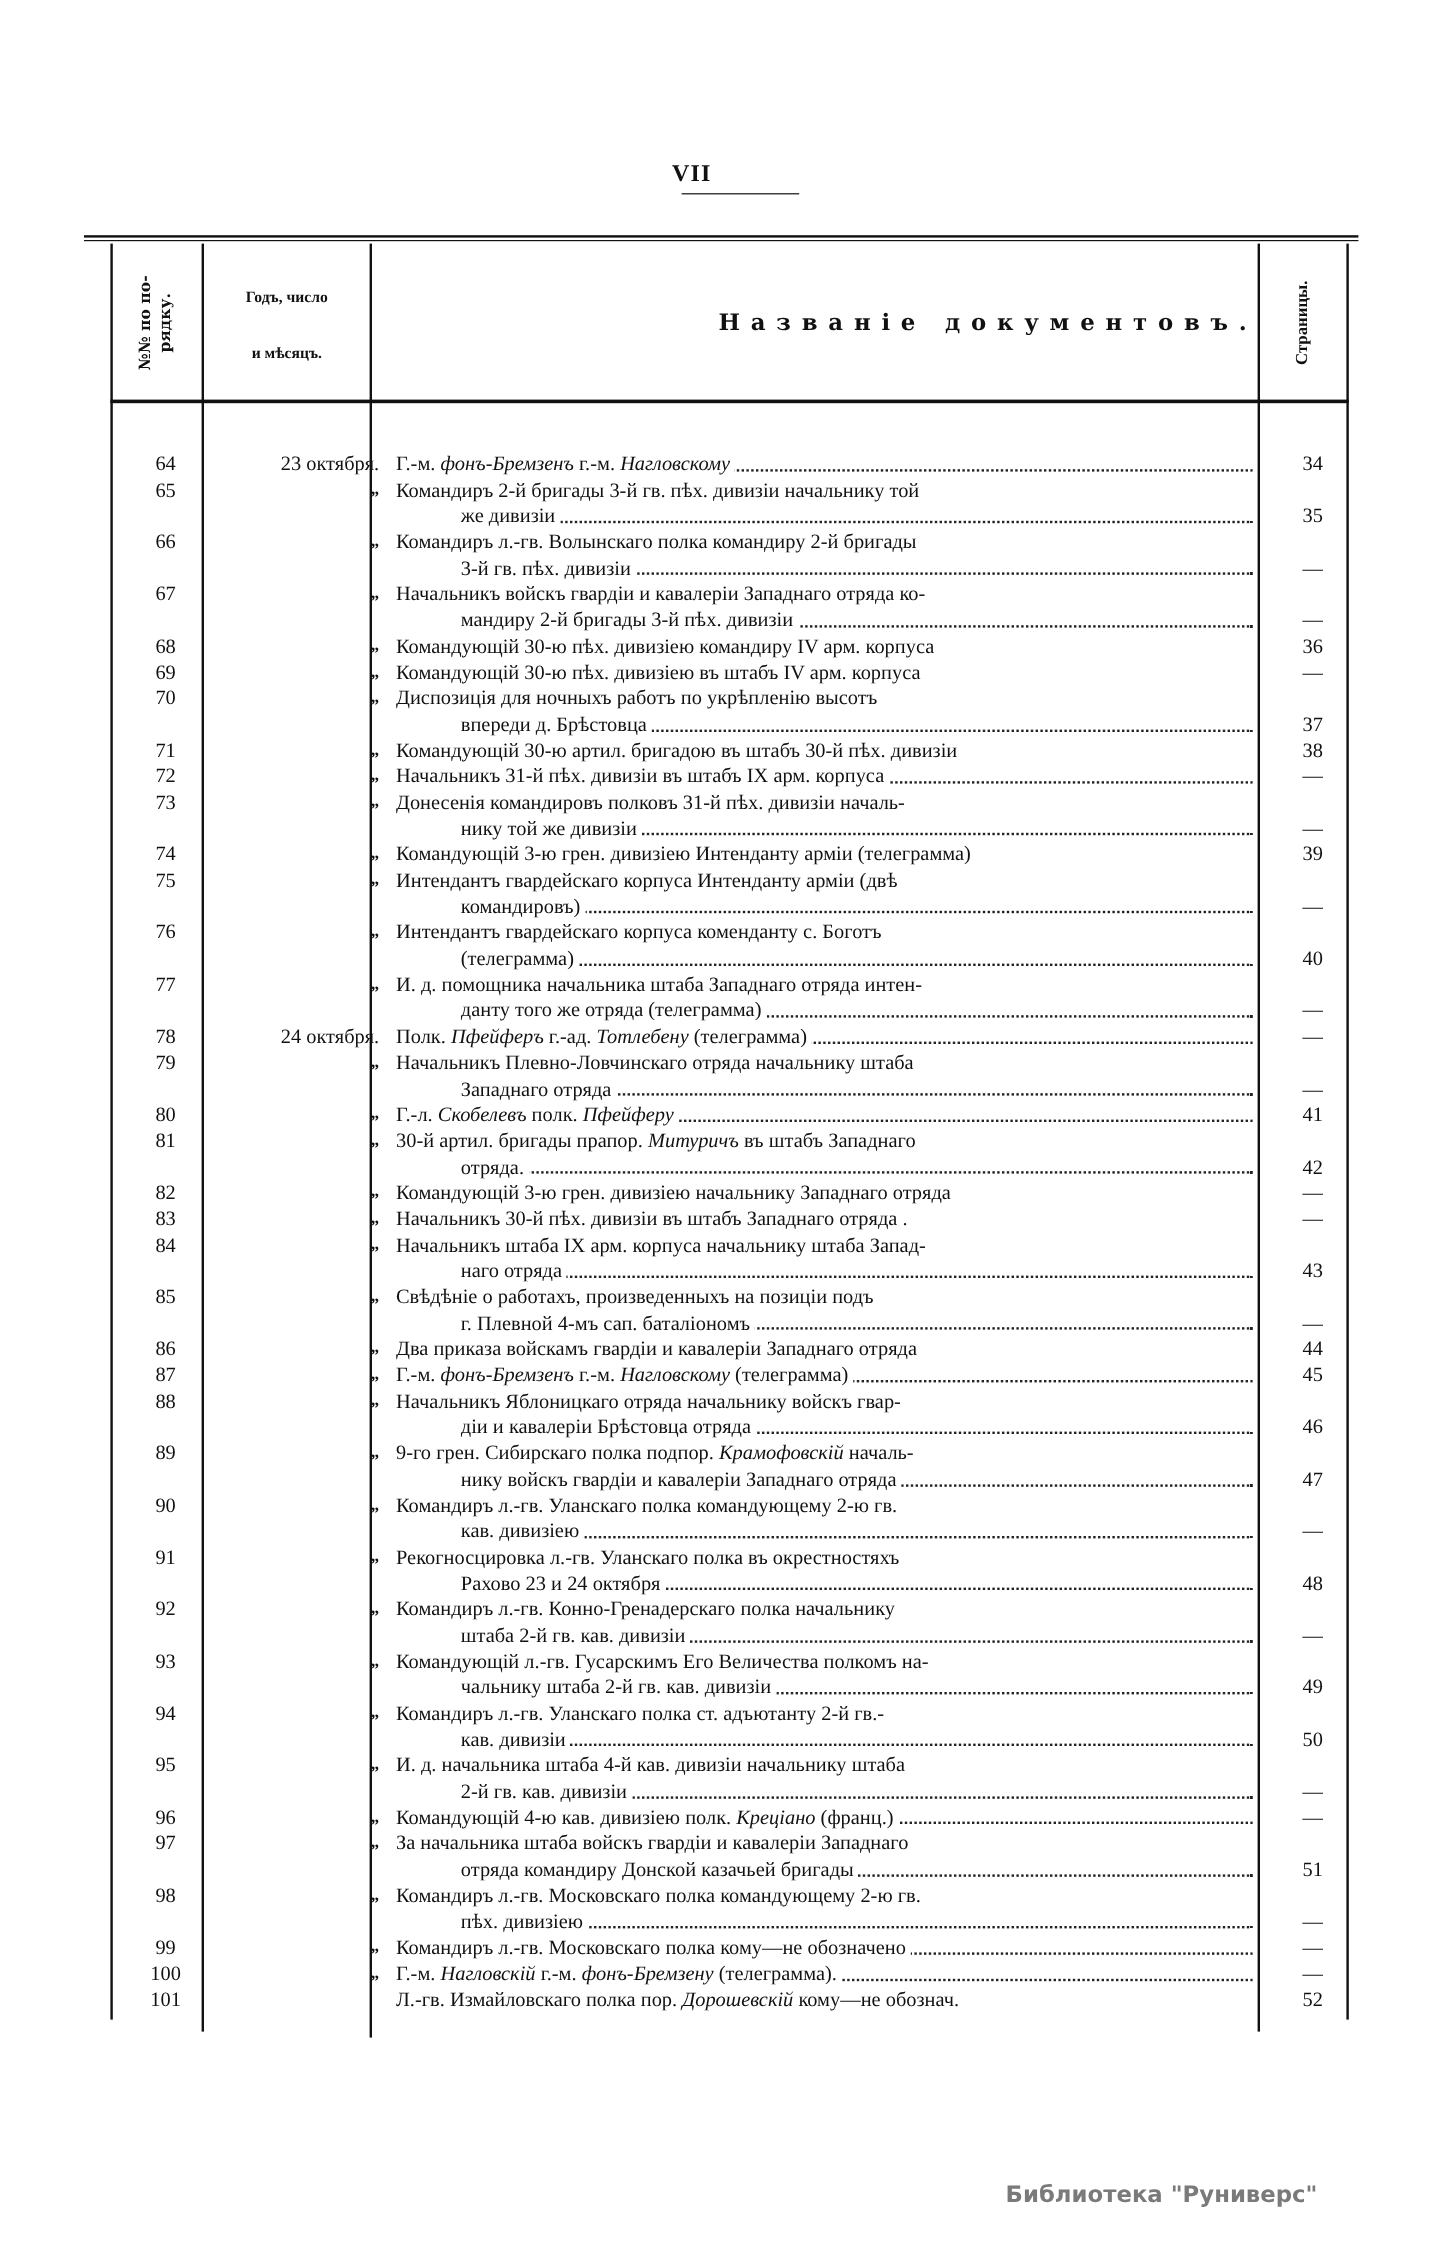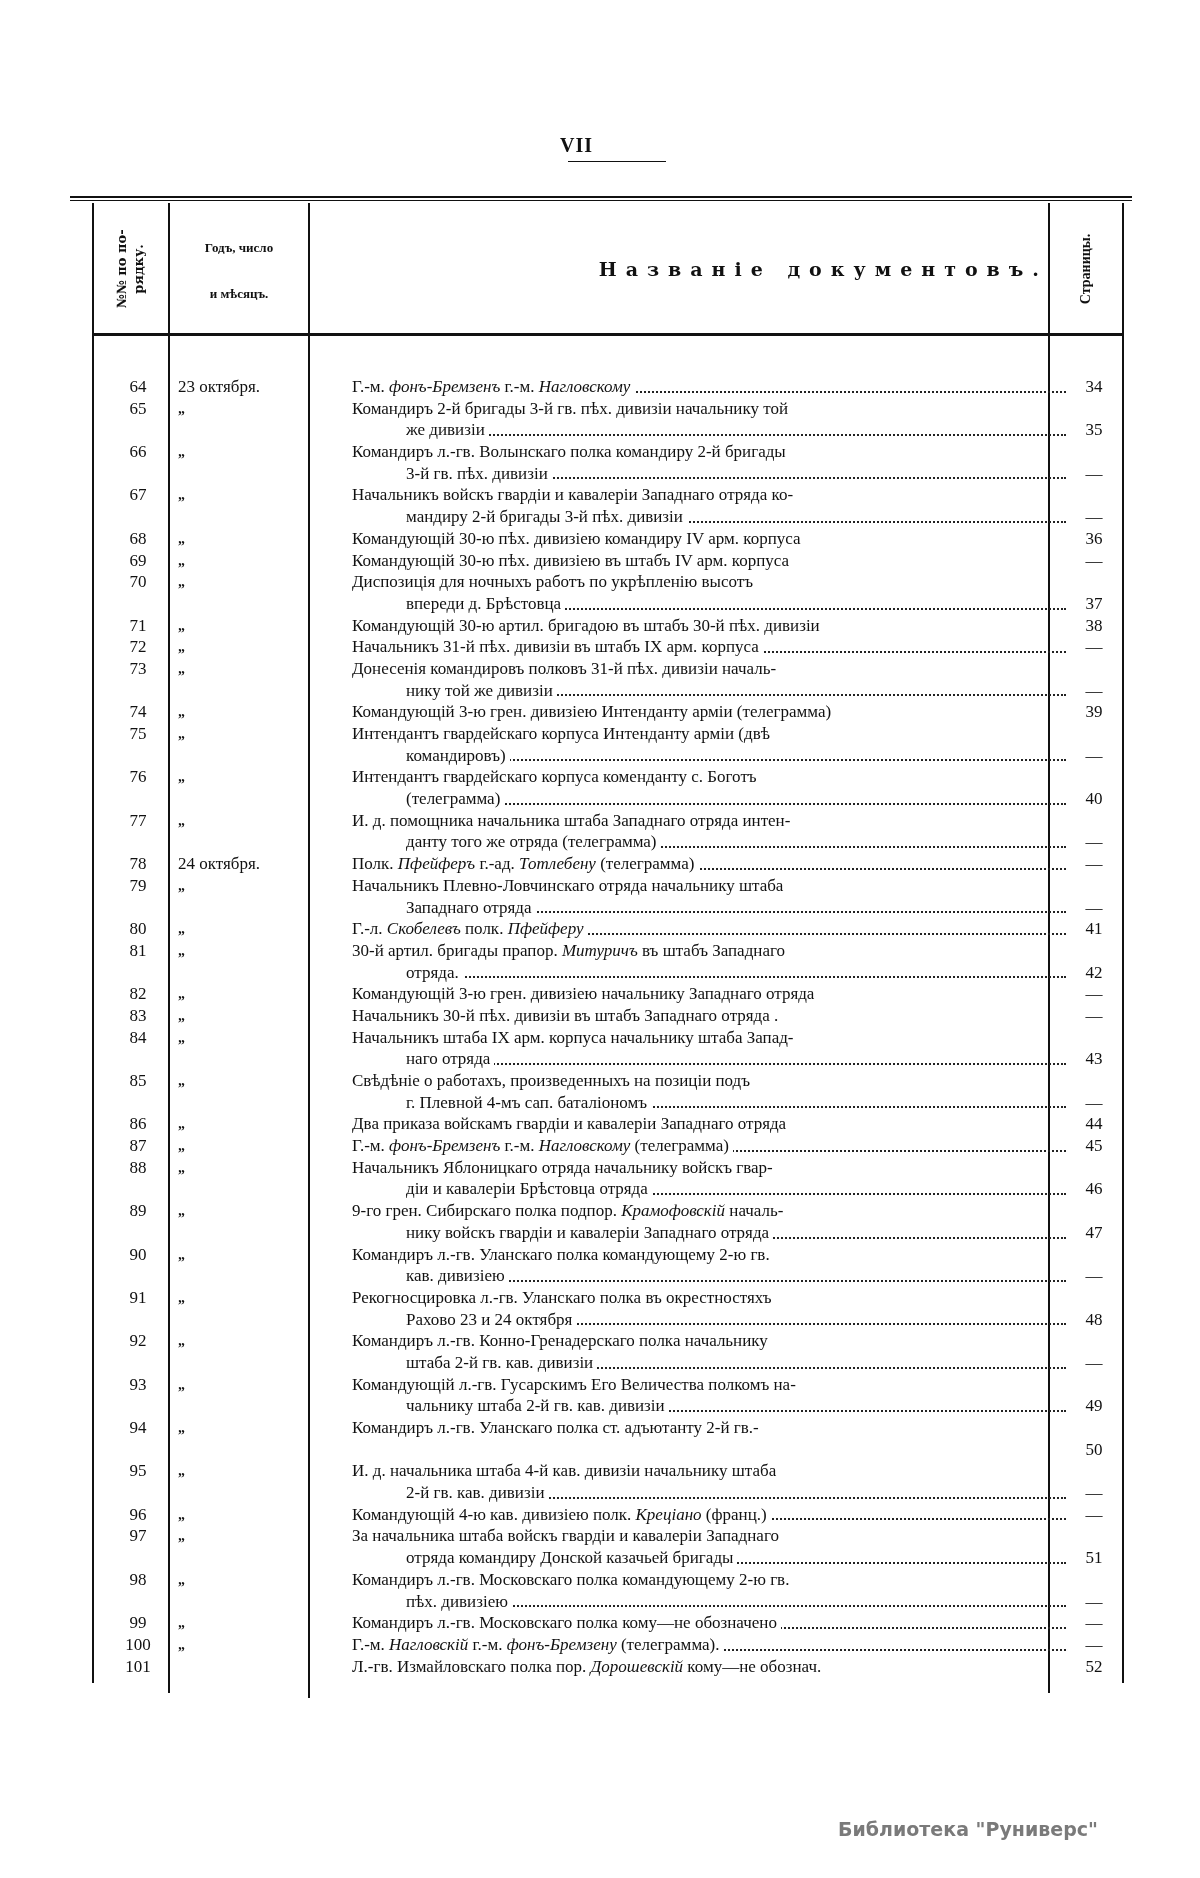--- a/index.html
+++ b/index.html
@@ -20,23 +20,23 @@
   .hdr-title { position:absolute; left:310px; top:258px; width:738px; text-align:right;
                font-weight:bold; font-size:19px; letter-spacing:9px; font-family:"DejaVu Serif",serif; }
   .hdr-pages { position:absolute; left:1050px; top:205px; width:72px; height:128px; }
   .hdr-pages .rot { position:absolute; left:50%; top:50%; transform:translate(-50%,-50%) rotate(-90deg);
                     font-weight:bold; font-size:14px; white-space:nowrap; font-family:"Liberation Serif",serif; }
   .hdr-rule { position:absolute; left:92px; top:333px; width:1032px; height:0; border-top:3px solid #111; }
   .rows { position:absolute; left:100px; top:376px; width:1040px; }
   .row { position:relative; display:block; }
   .line { position:relative; height:21.7px; line-height:21.7px; font-size:17px; font-family:"Liberation Serif",serif; }
   .c-num { position:absolute; left:0; width:76px; text-align:center; font-size:17px; }
-  .c-date { position:absolute; left:78px; width:138px; text-align:left; font-size:17px; }
+  .c-date { position:absolute; left:78px; width:138px; text-align:right; font-size:17px; }
   .c-date.ditto { font-size:14px; font-weight:bold; }
-  .c-desc { position:absolute; left:230px; width:714px; white-space:nowrap; overflow:hidden;margin-left:22px; }
+  .c-desc { position:absolute; left:230px; width:714px; white-space:nowrap; overflow:hidden; }
   .c-desc.cont { left:284px; width:660px; }
   .c-desc .t { background:#fff; padding-right:4px; position:relative; z-index:1; }
   .c-desc .dots { position:absolute; left:0; right:0; bottom:5px; border-bottom:2px dotted #222; z-index:0; }
   .c-desc.cont .dots, .c-desc.single .dots { }
   .c-page { position:absolute; left:958px; width:72px; text-align:center; font-size:17px; }
   em { font-style:italic; }
   .watermark { position:absolute; left:838px; top:1818px; font-family:"DejaVu Sans",sans-serif;
                font-size:19px; font-weight:bold; color:#7a7a7a; }
 </style>
 </head>
@@ -364,20 +364,21 @@
         <span class="c-page">49</span>
       </div>
     </div>
     <div class="row">
       <div class="line">
         <span class="c-num">94</span>
         <span class="c-date ditto">„</span>
         <span class="c-desc nodots"><span class="t">Командиръ л.-гв. Уланскаго полка ст. адъютанту 2-й гв.-</span></span>
       </div>
       <div class="line">
+        <span class="c-desc cont"><span class="dots"></span><span class="t">кав. дивизіи</span></span>
         <span class="c-page">50</span>
       </div>
     </div>
     <div class="row">
       <div class="line">
         <span class="c-num">95</span>
         <span class="c-date ditto">„</span>
         <span class="c-desc nodots"><span class="t">И. д. начальника штаба 4-й кав. дивизіи начальнику штаба</span></span>
       </div>
       <div class="line">

